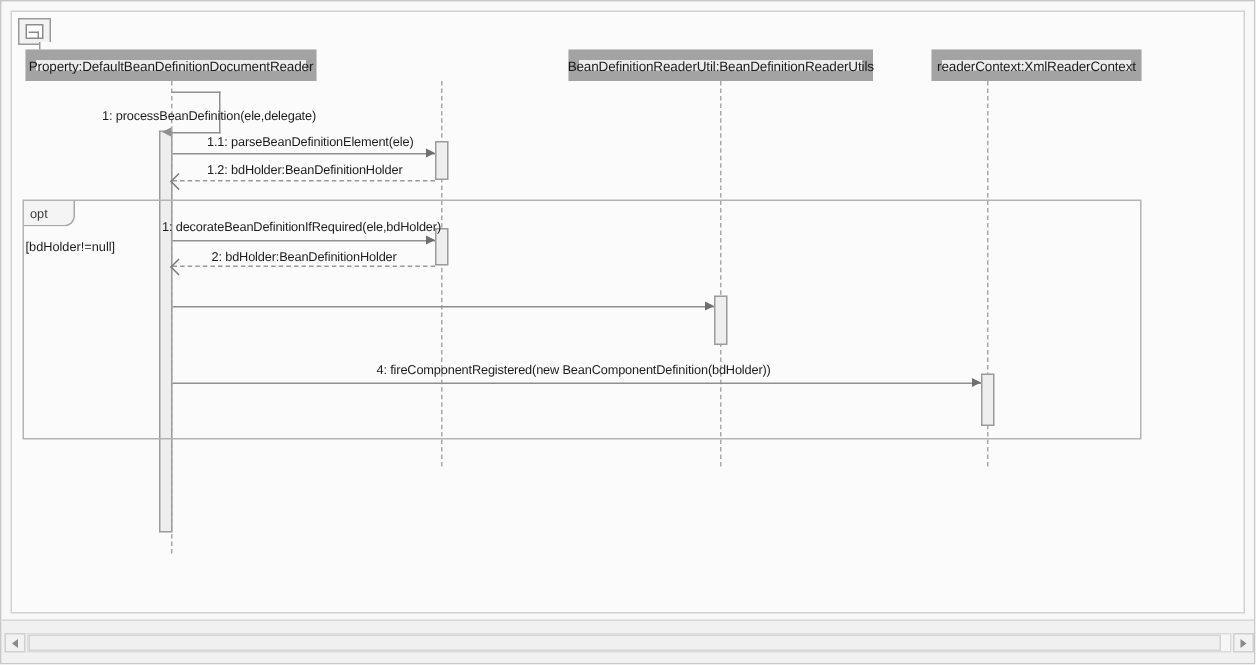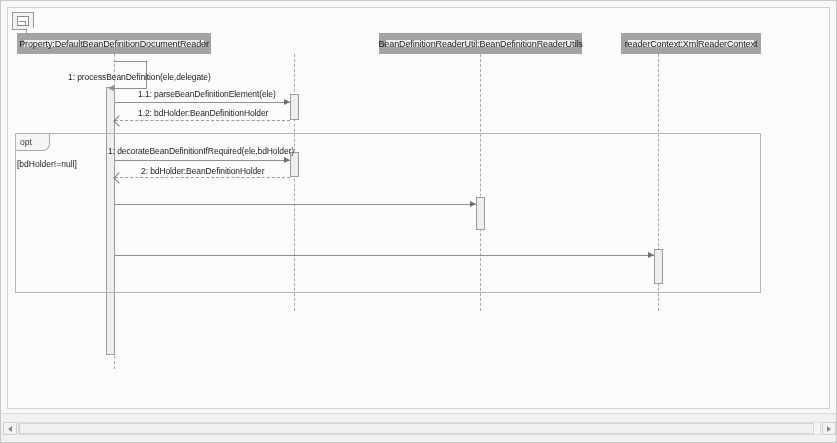--- a/index.html
+++ b/index.html
@@ -277,20 +277,21 @@
 
     <div class="msg-line dashed" style="left:114px; top:176px; width:175px;"></div>
     <div class="arrow-left open" style="left:114px; top:172.5px;"></div>
     <div class="msg-label" style="left:140px; top:165px;">2: bdHolder:BeanDefinitionHolder</div>
 
     <div class="msg-line" style="left:114px; top:203px; width:361px;"></div>
     <div class="arrow-right" style="left:469px; top:199.5px;"></div>
 
     <div class="msg-line" style="left:114px; top:254px; width:539px;"></div>
     <div class="arrow-right" style="left:647px; top:250.5px;"></div>
+    <div class="msg-label" style="left:250px; top:240px;">4: fireComponentRegistered(new BeanComponentDefinition(bdHolder))</div>
 
   </div>
 
   <div id="hscroll">
     <div class="scroll-btn left">
       <div class="tri l"></div>
     </div>
     <div class="scroll-track">
       <div class="scroll-thumb"></div>
     </div>

